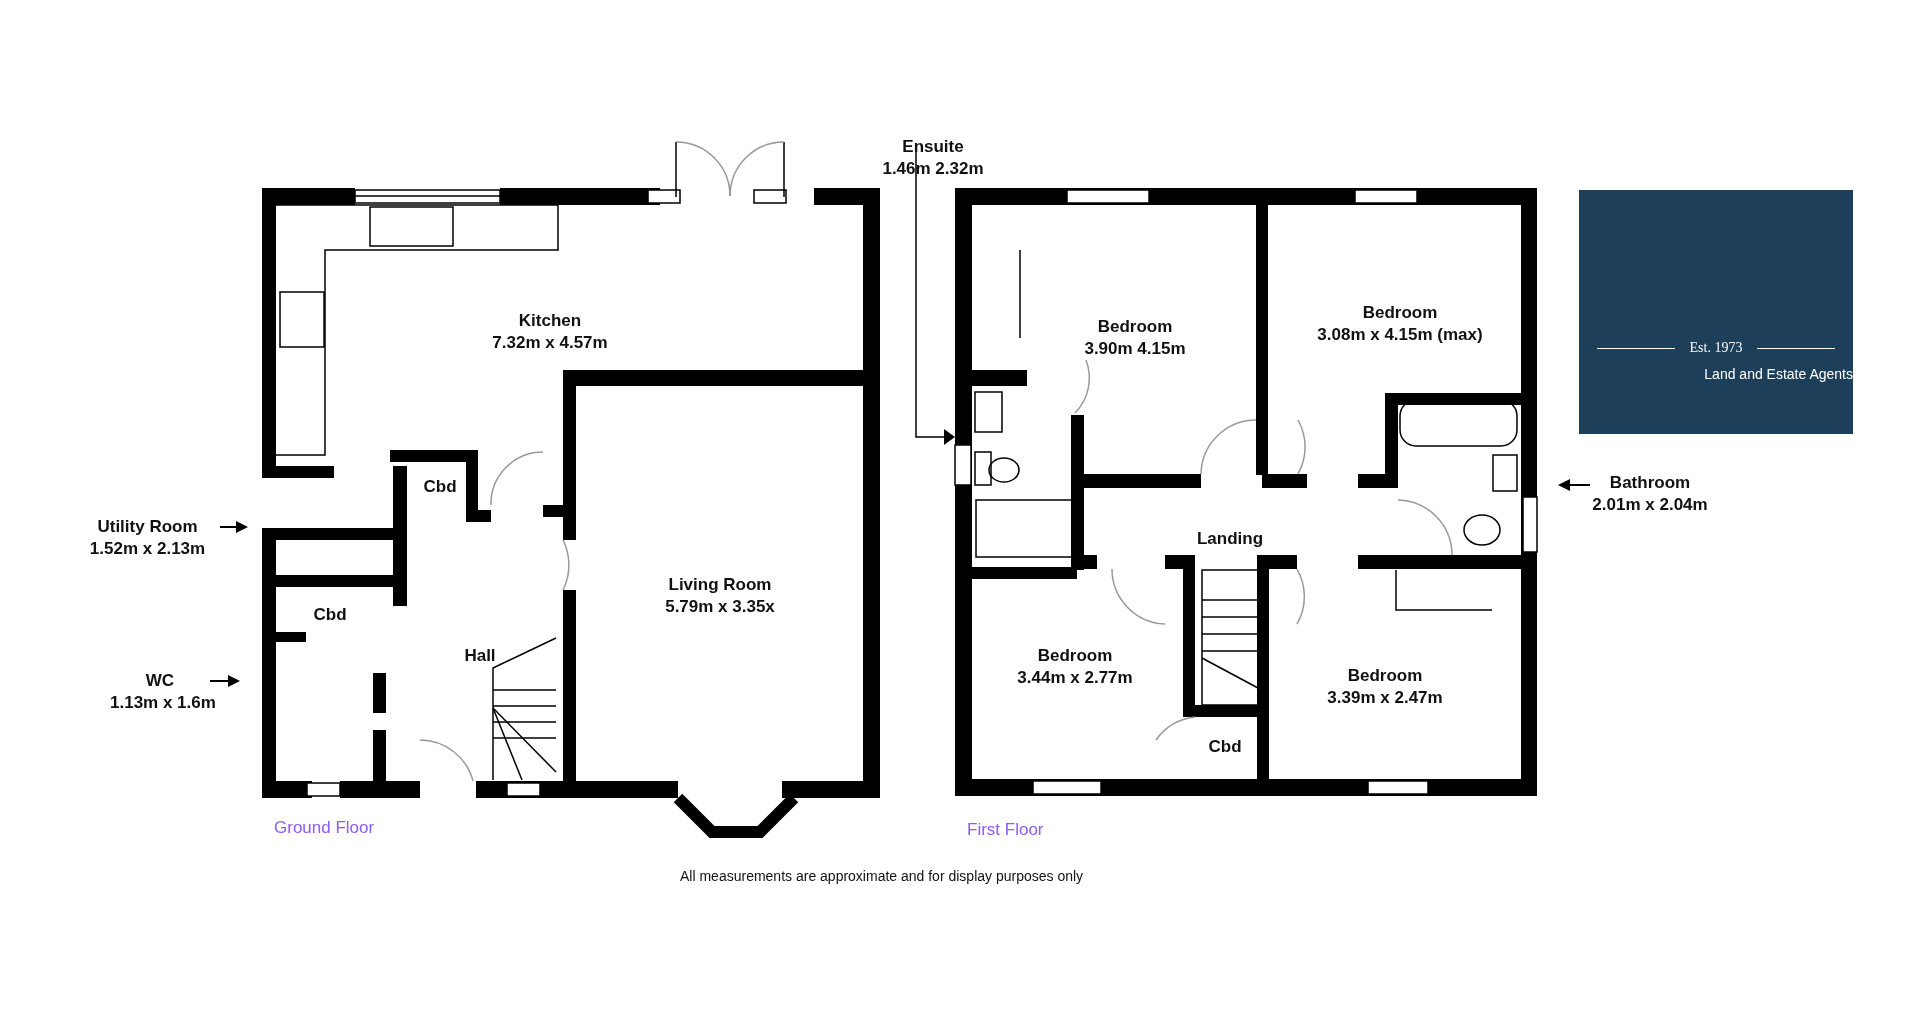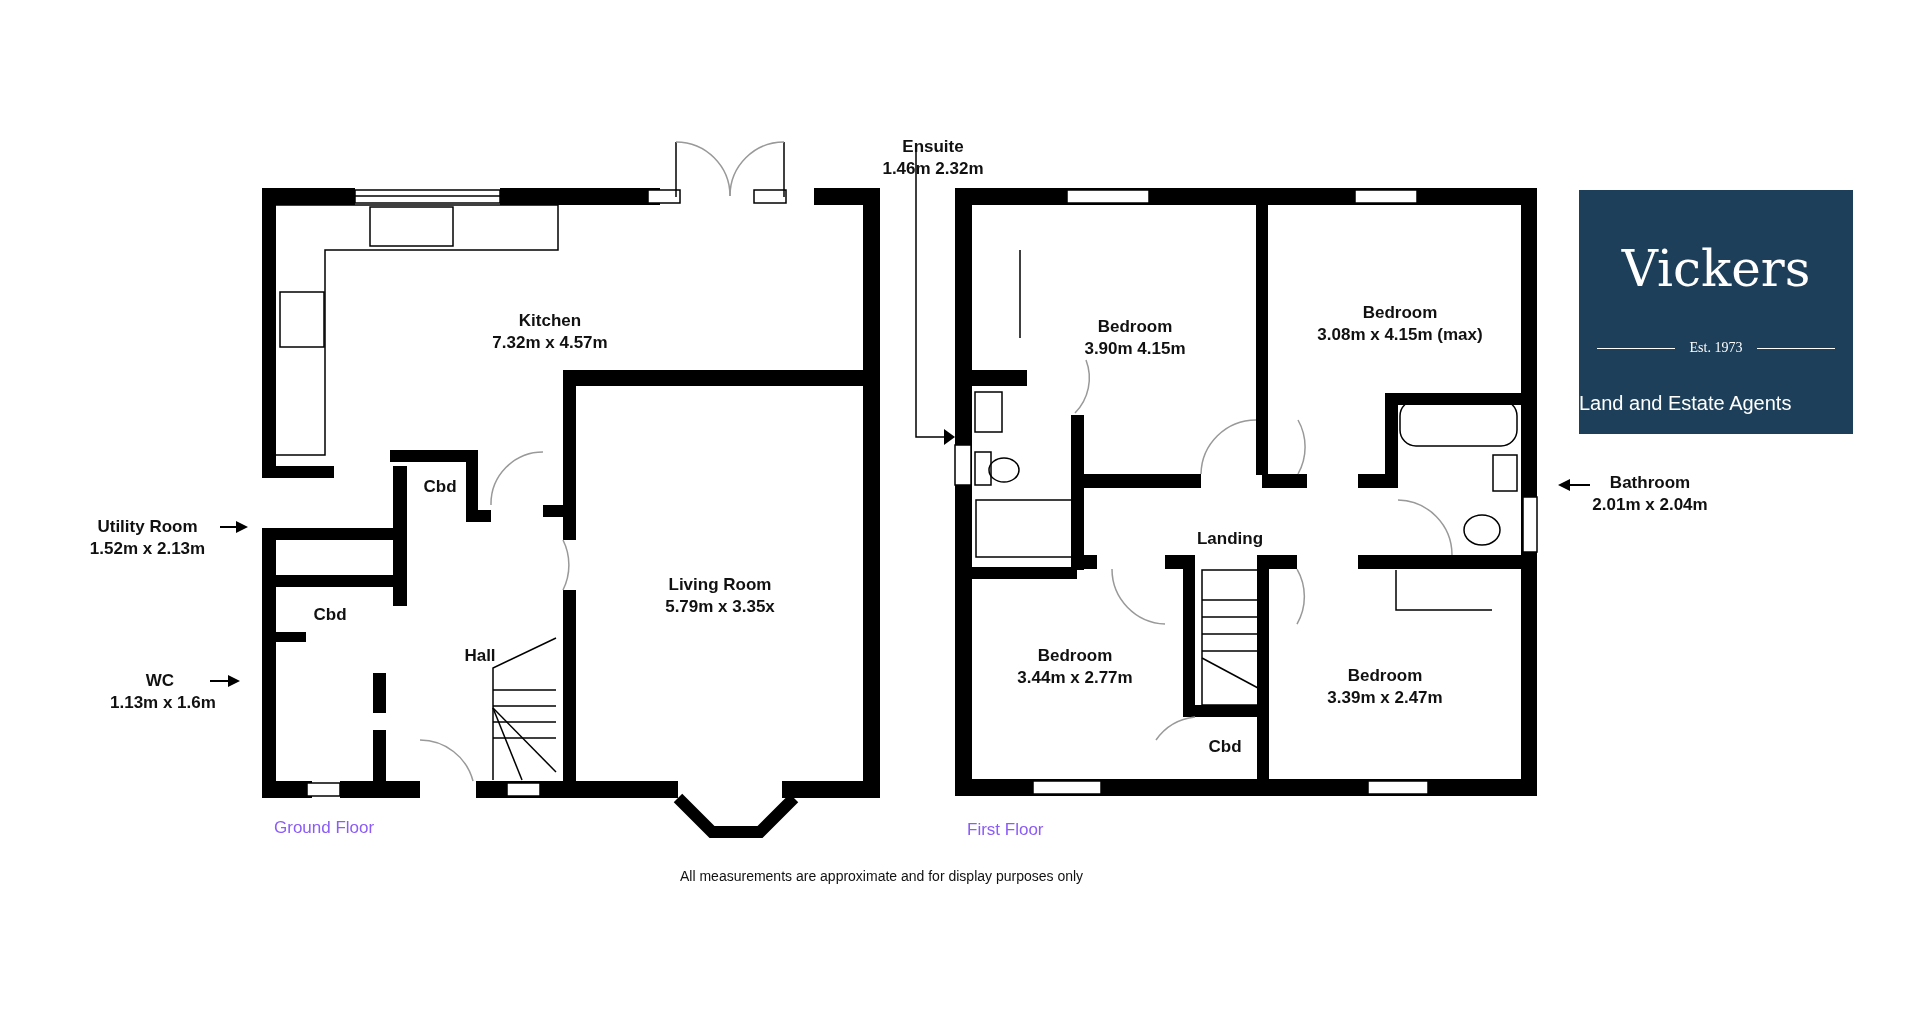--- a/index.html
+++ b/index.html
@@ -13,22 +13,22 @@
   .logo { position:absolute; left:1579px; top:190px; width:274px; height:244px; background:#1d3f59; }
   .logo .l1 { position:absolute; left:0; right:0; top:54px; text-align:center;
               font-family:"DejaVu Serif","Liberation Serif", serif; color:#fff; font-size:50px; line-height:50px; }
   .logo .l2 { position:absolute; left:0; right:0; top:100px; text-align:center;
               font-family:"DejaVu Serif","Liberation Serif", serif; color:#fff; font-size:50px; line-height:50px; }
   .logo .amp { color:#1fa05a; }
   .logo .est { position:absolute; left:18px; right:18px; top:150px; height:16px;
                text-align:center; font-family:"Liberation Serif", serif; color:#fff; font-size:14px; }
   .logo .est::before, .logo .est::after { content:""; position:absolute; top:8px; width:78px; height:1px; background:#fff; }
   .logo .est::before { left:0; } .logo .est::after { right:0; }
-  .logo .tag { position:absolute; left:0; right:0; top:176px; text-align:left;
-               font-family:"Liberation Sans", sans-serif; color:#fff; font-size:20px;margin-top:26px; }
+  .logo .tag { position:absolute; left:0; right:0; top:176px; text-align:right;
+               font-family:"Liberation Sans", sans-serif; color:#fff; font-size:14px; }
 </style>
 </head>
 <body>
 
 <svg id="plan" viewBox="0 0 1920 1026" xmlns="http://www.w3.org/2000/svg">
   <g fill="#000">
 
     <rect x="262" y="188" width="14" height="288"></rect>
     <rect x="262" y="188" width="93" height="17"></rect>
     <rect x="500" y="188" width="160" height="17"></rect>
@@ -200,16 +200,15 @@
 <div class="lbl" style="left:1195px;top:736px;width:60px;">Cbd</div>
 <div class="lbl" style="left:1580px;top:472px;width:140px;">
   <div>Bathroom</div>
   <div>2.01m x 2.04m</div>
 </div>
 <div class="floor-lbl" style="left:955px;top:820px;">First Floor</div>
 
 <div class="disclaimer">All measurements are approximate and for display purposes only</div>
 
 <div class="logo">
-  <div class="l1">Vickers</div>
   <div class="est">Est. 1973</div>
   <div class="tag">Land and Estate Agents</div>
 </div>
 
 </body></html>

